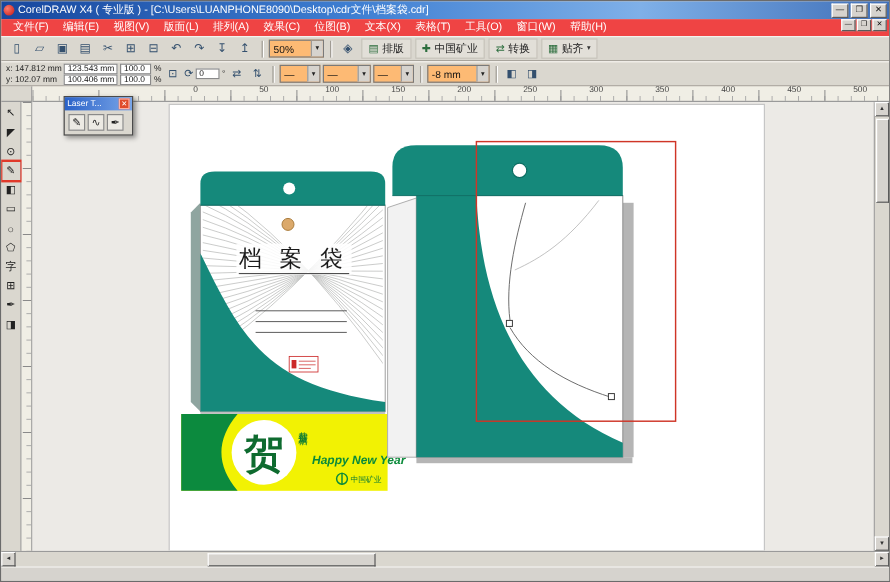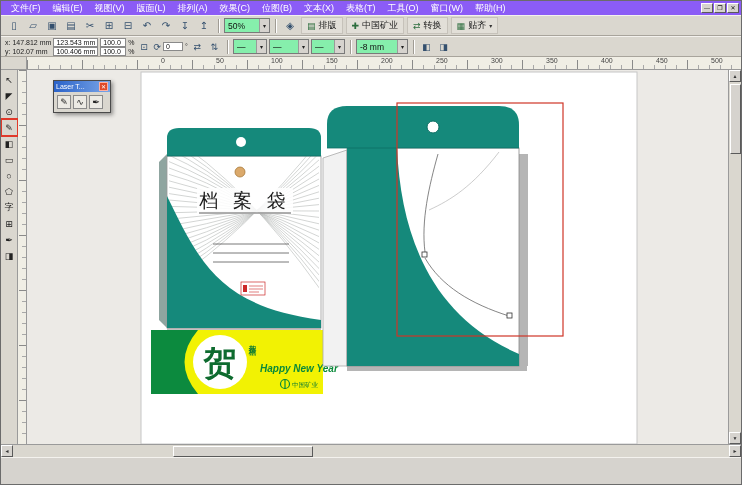--- a/index.html
+++ b/index.html
@@ -16,35 +16,35 @@
     color: #fff; font-size: 9px; white-space: nowrap;
   }
   .app-icon { width: 9px; height: 9px; border-radius: 50%;
     background: radial-gradient(circle at 35% 35%, #ff7a6a, #c01616); flex: 0 0 auto; }
   .title-text { overflow: hidden; text-overflow: ellipsis; }
   .win-btns { margin-left: auto; display: flex; gap: 2px; }
   .win-btn { width: 14px; height: 12px; background: #d6d3ce; border: 1px solid;
     border-color: #fff #5a5a5a #5a5a5a #fff; font-size: 7px; line-height: 10px;
     text-align: center; color: #111; }
   
-  .menubar { height: 14px; background: #8b5cf6; display: flex; align-items: center;
+  .menubar { height: 14px; background: #ef4444; display: flex; 
     color: #fff; font-size: 9px; padding-left: 4px; }
   .menu-item { padding: 0 6px; cursor: default; }
   .mdi-btns { margin-left: auto; display: flex; gap: 1px; padding-right: 2px; }
   .mdi-btn { width: 12px; height: 10px; background: #d6d3ce; border: 1px solid;
     border-color: #fff #5a5a5a #5a5a5a #fff; font-size: 6px; line-height: 8px;
     text-align: center; color: #111; }
   
   .toolbar, .propbar { height: 21px; background: #dad7cf; display: flex; align-items: center;
     padding: 0 4px; gap: 2px; border-top: 1px solid #f4f2ee; border-bottom: 1px solid #a8a49c;
     font-size: 10px; color: #333; }
   .tb-btn { width: 18px; height: 17px; display: flex; align-items: center; justify-content: center;
     font-size: 10px; color: #34506e; }
   .tb-sep { width: 1px; height: 14px; background: #a09c94; box-shadow: 1px 0 0 #fff; margin: 0 3px; }
-  .combo { height: 15px; background: #86efac; border: 1px solid #7a7a7a; display: flex;
+  .combo { height: 15px; background: #fdba74; border: 1px solid #7a7a7a; display: flex;
     align-items: center; font-size: 8.5px; padding-left: 3px; gap: 3px; color: #111; }
   .combo .dd { width: 10px; height: 13px; background: #d6d3ce; border-left: 1px solid #9a9a9a;
     font-size: 6px; display: flex; align-items: center; justify-content: center; color: #222; }
   .tb-text-btn { display: flex; align-items: center; gap: 3px; height: 17px; padding: 0 5px;
     font-size: 9px; color: #222; border: 1px solid #c6c2ba; background: #e2dfd8; }
   .tbt-icon { font-size: 9px; color: #2d6e3e; }
   .tb-text-btn .dd { font-size: 6px; color: #333; }
   
   .pb-2row { display: flex; flex-direction: column; justify-content: center; font-size: 7px;
     line-height: 9px; color: #222; }
@@ -106,20 +106,29 @@
     border: 1px solid #ffb0a0; }
   .palette-body { display: flex; gap: 2px; padding: 3px; }
   .palette-tool { width: 14px; height: 14px; background: #eceae4; border: 1px solid #8a8a8a;
     display: flex; align-items: center; justify-content: center; font-size: 9px; color: #222; }
 </style>
 </head>
 <body>
 
 <div class="app">
 
+  <div class="titlebar">
+    <span class="app-icon"></span>
+    <span class="title-text">CorelDRAW X4 ( 专业版 ) - [C:\Users\LUANPHONE8090\Desktop\cdr文件\档案袋.cdr]</span>
+    <span class="win-btns">
+      <span class="win-btn">—</span>
+      <span class="win-btn">❐</span>
+      <span class="win-btn">✕</span>
+    </span>
+  </div>
 
   <div class="menubar">
     <span id="menu-items" style="display:flex">
         <span class="menu-item">文件(F)</span>
         <span class="menu-item">编辑(E)</span>
         <span class="menu-item">视图(V)</span>
         <span class="menu-item">版面(L)</span>
         <span class="menu-item">排列(A)</span>
         <span class="menu-item">效果(C)</span>
         <span class="menu-item">位图(B)</span>

